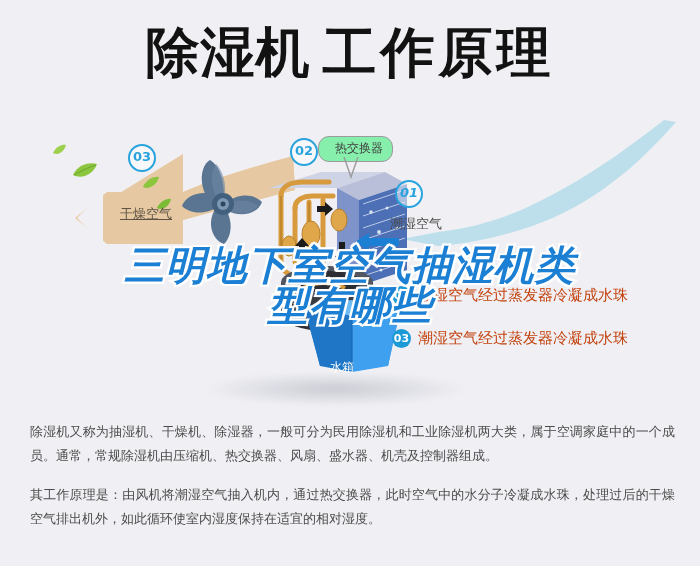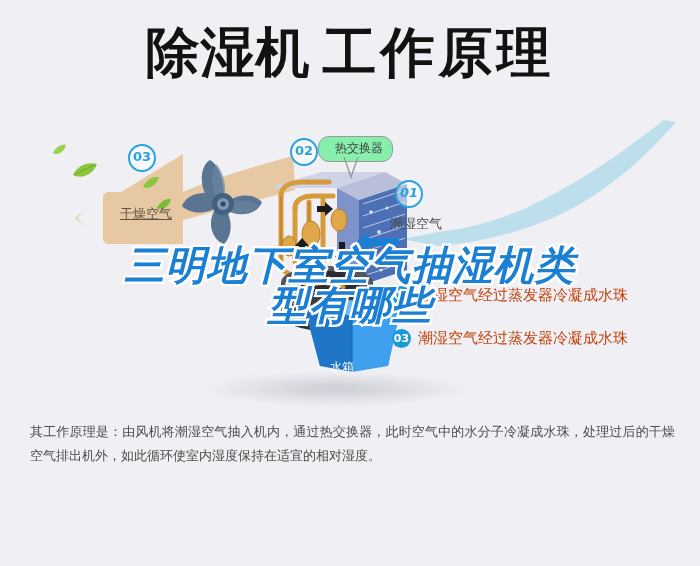--- a/index.html
+++ b/index.html
@@ -281,16 +281,17 @@
       <div class="step-text">潮湿空气经过蒸发器冷凝成水珠</div>
     </div>
   </div>
 
   <div class="headline">
     <span class="headline-line">三明地下室空气抽湿机类</span>
     <span class="headline-line">型有哪些</span>
   </div>
 
   <div class="copy">
+    <p>除湿机又称为抽湿机、干燥机、除湿器，一般可分为民用除湿机和工业除湿机两大类，属于空调家庭中的一个成员。通常，常规除湿机由压缩机、热交换器、风扇、盛水器、机壳及控制器组成。</p>
     <p>其工作原理是：由风机将潮湿空气抽入机内，通过热交换器，此时空气中的水分子冷凝成水珠，处理过后的干燥空气排出机外，如此循环使室内湿度保持在适宜的相对湿度。</p>
   </div>
 
 </div>
 
 </body></html>

